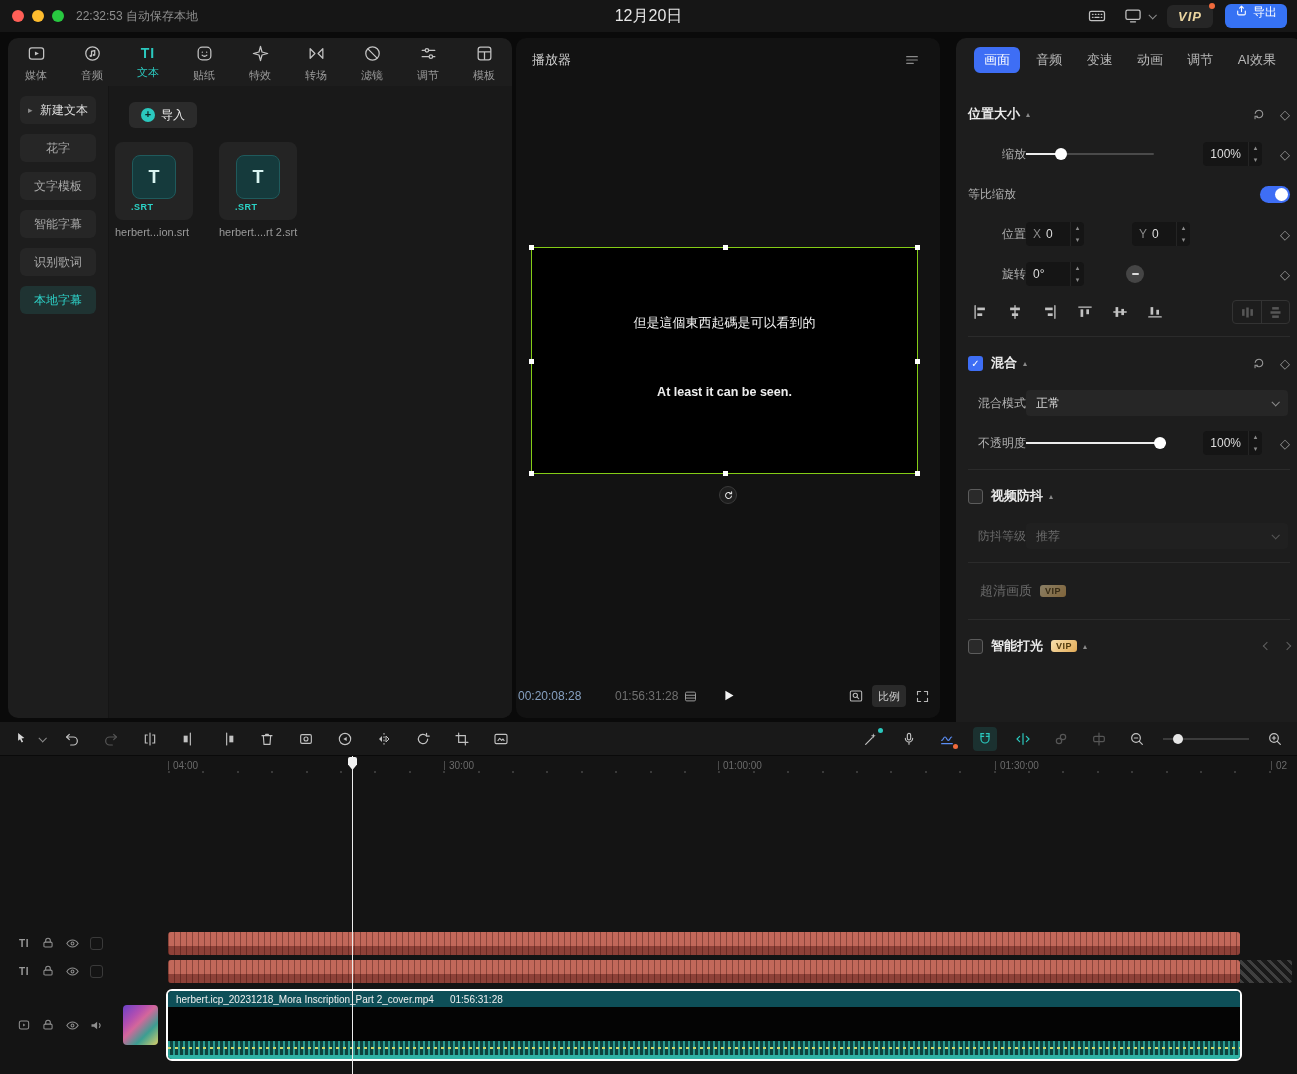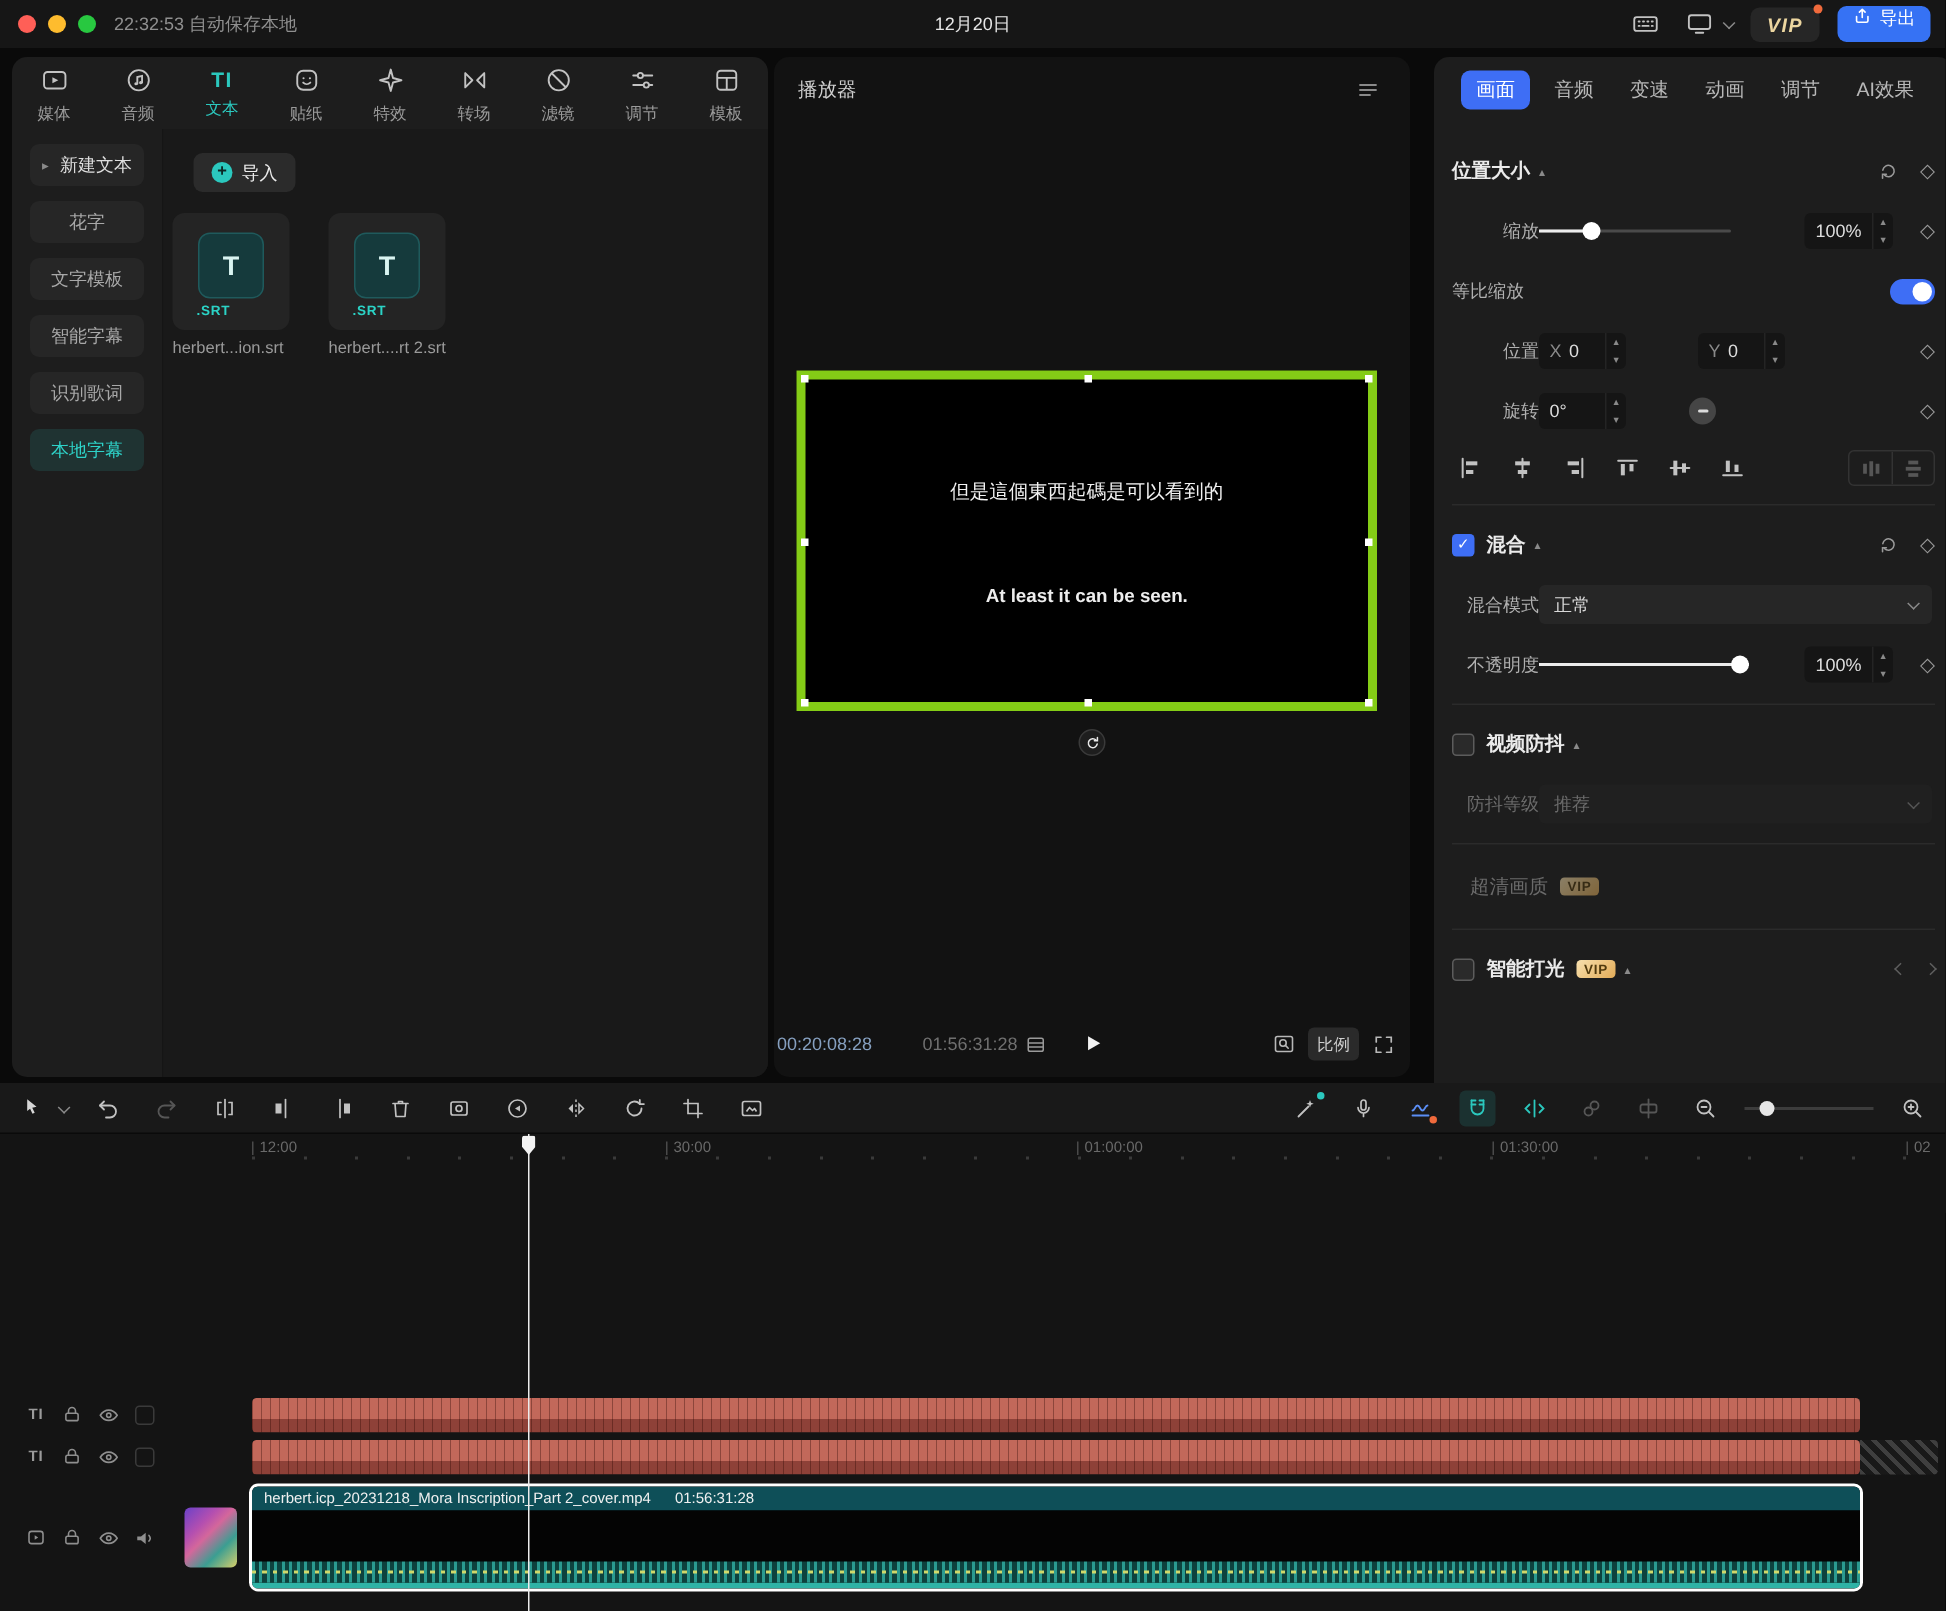--- a/index.html
+++ b/index.html
@@ -18,21 +18,21 @@
   .off { color:#565656; }
   .vipb { font-size:9px; font-weight:bold; padding:1px 5px; border-radius:3px;
           background:linear-gradient(135deg,#f7e0ae,#e2ab57); color:#503a0e; letter-spacing:.5px; }
   .vipb.dim { opacity:.5; }
 
   
   .titlebar { position:absolute; left:0; top:0; width:1297px; height:32px; background:#161616; display:flex; align-items:center; }
   .tl { width:12px; height:12px; border-radius:50%; margin-left:8px; }
   .tl.red{ background:#ff5f57; margin-left:12px;} .tl.yel{background:#febc2e;} .tl.grn{background:#28c840;}
   .autosave { margin-left:12px; color:#8f8f8f; font-size:12px; }
-  .tb-date { position:absolute; left:50%; transform:translateX(-50%); color:#e6e6e6; font-size:12px; }
+  .tb-date { position:absolute; left:50%; transform:translateX(-50%); color:#e6e6e6; font-size:16px; }
   .tb-right { margin-left:auto; display:flex; align-items:center; gap:12px; padding-right:10px; }
   .vip-title { position:relative; padding:4px 11px; border-radius:6px; background:#262626; color:#ecd6a0; font-weight:bold; font-style:italic; font-size:13px; letter-spacing:1px; }
   .vip-title .dot { position:absolute; top:-2px; right:-2px; width:6px; height:6px; border-radius:50%; background:#f06a3c; }
   .export-btn { display:flex; gap:5px; height:24px; padding:0 10px; border-radius:6px; background:#3672f4; color:#fff; font-size:12px; }
 
   
   .panel { position:absolute; border-radius:10px; overflow:hidden; }
   .left-panel { left:8px; top:38px; width:504px; height:680px; background:#1d1d1d; }
   .player-panel { left:516px; top:38px; width:424px; height:680px; background:#121212; }
   .inspector-panel { left:916px; top:38px; width:346px; height:772px; background:#1d1d1d;margin-left:40px; }
@@ -59,21 +59,21 @@
   .card { width:80px; }
   .thumb { width:78px; height:78px; background:#242424; border-radius:8px; position:relative; display:flex; align-items:center; justify-content:center; }
   .srt-icon { width:44px; height:44px; margin-top:-8px; background:#153a3c; border:1px solid #1f5a5c; border-radius:8px; display:flex; align-items:center; justify-content:center; color:#d9f4f1; font-size:18px; font-weight:bold; }
   .srt-ext { position:absolute; left:16px; bottom:8px; color:#2bd3c6; font-weight:bold; font-size:9px; letter-spacing:.5px; }
   .fname { margin-top:6px; font-size:11px; color:#9a9a9a; white-space:nowrap; overflow:hidden; }
 
   
   .p-head { height:44px; display:flex; align-items:center; padding:0 16px; }
   .p-title { font-size:13px; color:#cfcfcf; }
   .p-menu { margin-left:auto; color:#8a8a8a; }
-  .video { position:absolute; left:15px; top:209px; width:387px; height:227px; background:#000; border:6px solid #84cc16; }
+  .video { position:absolute; left:15px; top:209px; width:387px; height:227px; background:#000; border:1px solid #84cc16; }
   .handle { position:absolute; width:5px; height:5px; background:#fff; }
   .sub-zh { position:absolute; left:0; right:0; top:66px; text-align:center; color:#f2f2f2; font-size:13px; }
   .sub-en { position:absolute; left:0; right:0; top:137px; text-align:center; color:#ededed; font-size:12.5px; font-weight:bold; }
   .rot-handle { position:absolute; left:50%; top:448px; transform:translateX(-50%); width:18px; height:18px; border-radius:50%; background:#1e1e1e; border:1px solid #3a3a3a; display:flex; align-items:center; justify-content:center; color:#e8e8e8; }
   .p-foot { position:absolute; left:0; right:0; bottom:0; height:44px; }
   .t-cur { position:absolute; left:2px; top:15px; color:#86a0c0; font-size:12px; }
   .t-tot { position:absolute; left:99px; top:15px; color:#6f6f6f; font-size:12px; }
   .pf-grid { position:absolute; left:162px; top:10px; }
   .pf-play { position:absolute; left:50%; top:9px; transform:translateX(-50%); color:#f2f2f2; }
   .pf-mag { position:absolute; right:72px; top:10px; }
@@ -759,21 +759,21 @@
               <circle cx="10.5" cy="10.5" r="6.5"></circle>
               <path d="M15.5 15.5L20 20M8 10.5h5M10.5 8v5"></path>
             </svg>
           </span>
       </span>
     </div>
 
     <div class="ruler">
       <span class="rl" style="left:168px;">
           <i class="tick"></i>
-          <span class="lab">12:00</span>
+          <span class="lab">04:00</span>
         </span>
       <span class="rl" style="left:444px;">
           <i class="tick"></i>
           <span class="lab">30:00</span>
         </span>
       <span class="rl" style="left:718px;">
           <i class="tick"></i>
           <span class="lab">01:00:00</span>
         </span>
       <span class="rl" style="left:995px;">

